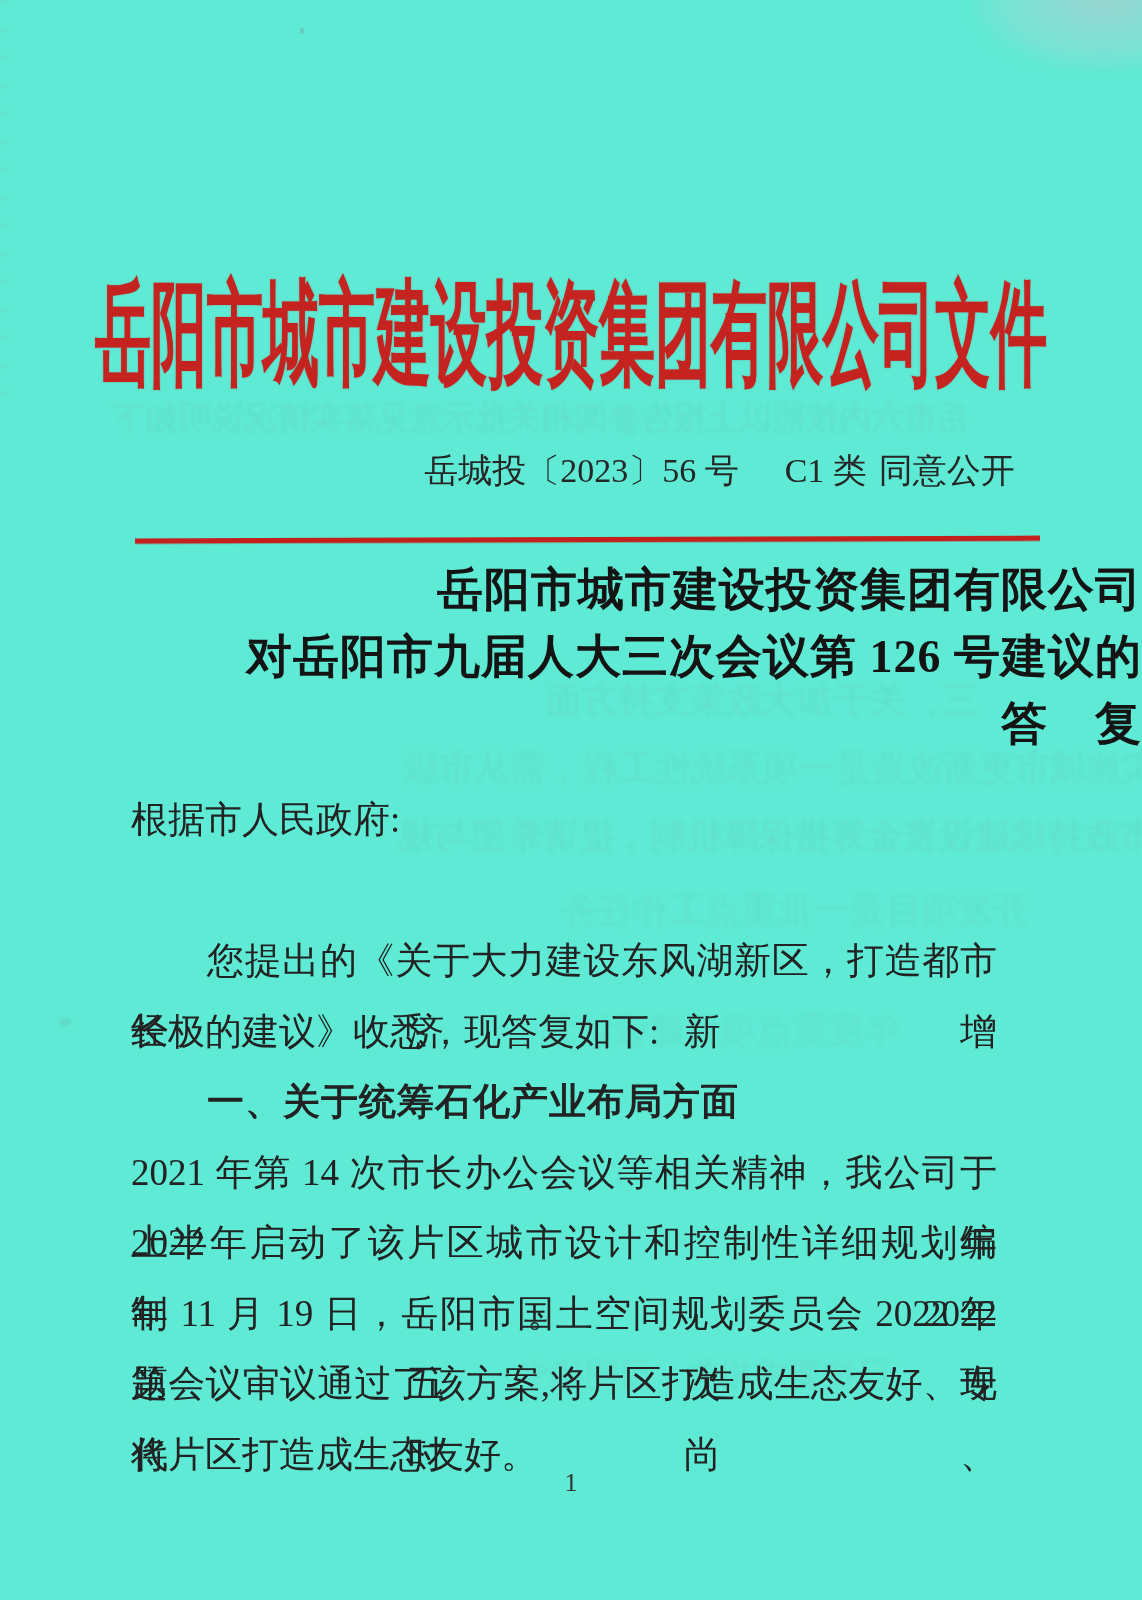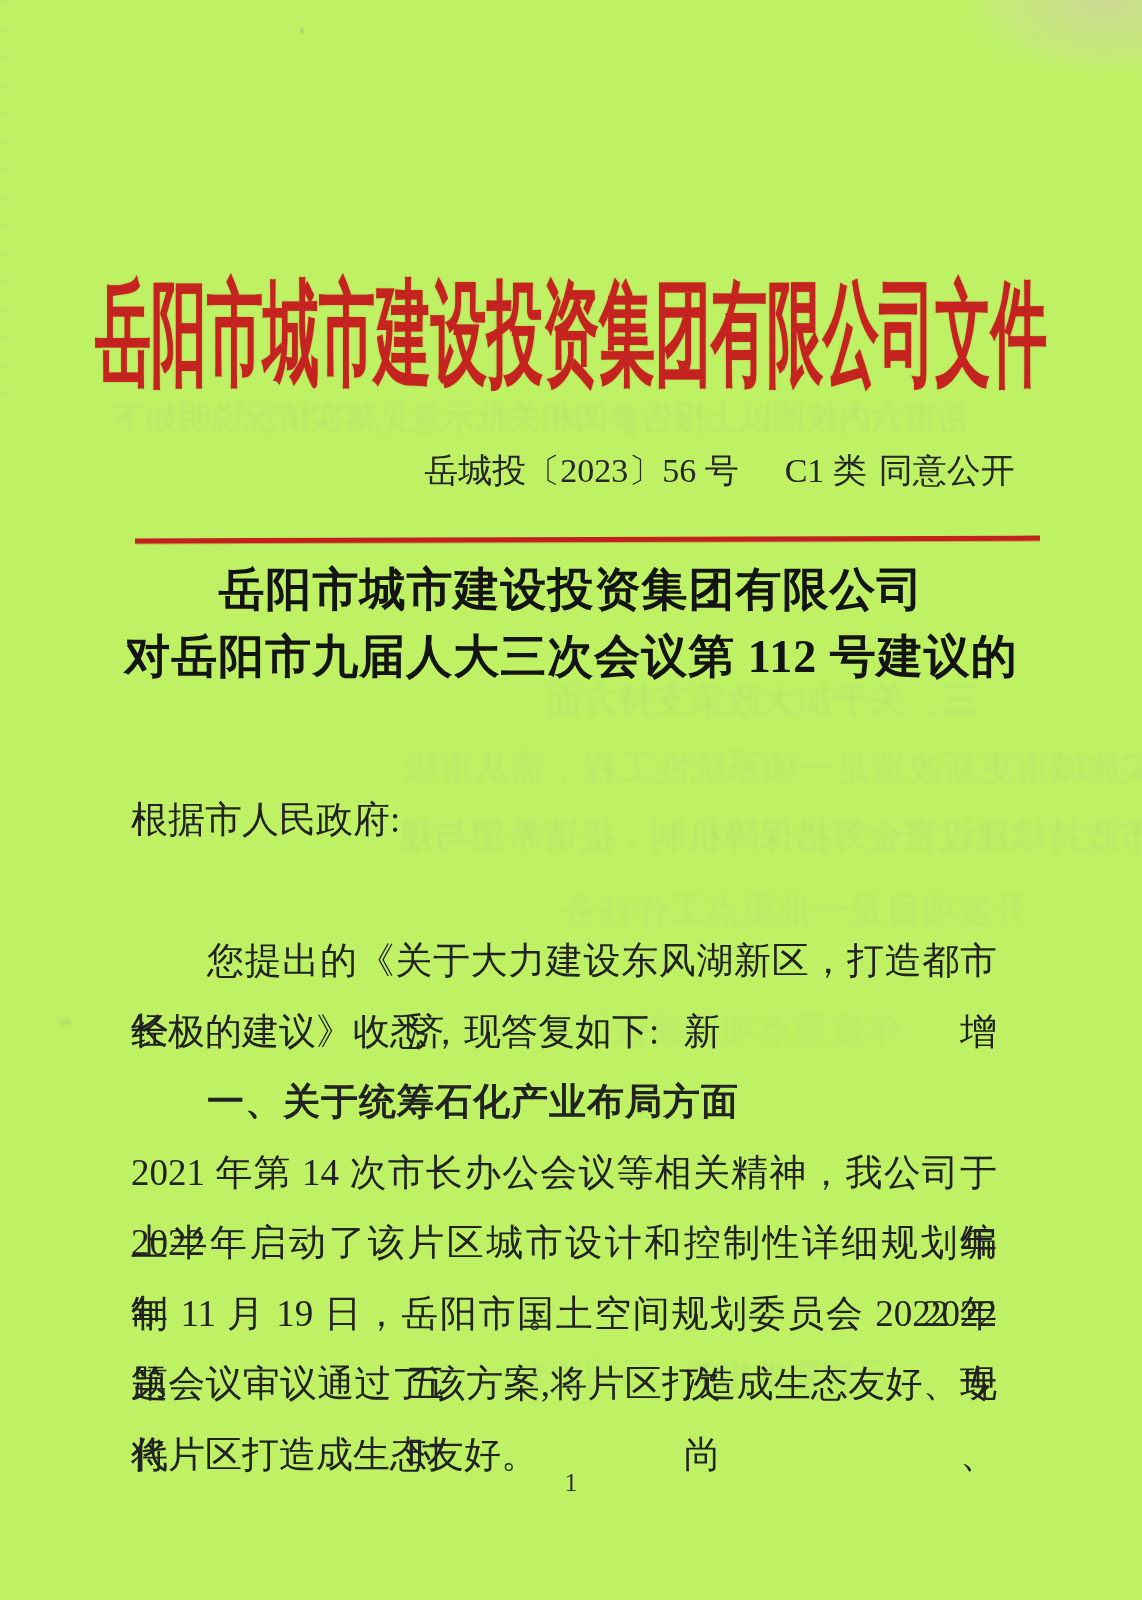--- a/index.html
+++ b/index.html
@@ -4,21 +4,21 @@
 <style>
   html,body{margin:0;padding:0;}
   body{
     background:#e8e8e8;
     font-family:"Liberation Serif","DejaVu Serif",serif;
   }
   .page{
     position:relative;
     width:1142px;height:1600px;
     margin:0 auto;
-    background:#bef264;
+    background:#5eead4;
     overflow:hidden;
     color:#1e1e1e;
   }
   
   .corner-smudge{
     position:absolute;top:-18px;right:-20px;width:190px;height:90px;
     background:radial-gradient(ellipse at 70% 20%, rgba(224,185,205,.45), rgba(230,200,215,.18) 55%, rgba(255,255,255,0) 75%);
     filter:blur(4px);
   }
   .edge-noise{
@@ -52,21 +52,21 @@
   
   .red-line{
     position:absolute;top:537px;left:135px;width:905px;height:5px;
     background:#c3201e;
     transform:rotate(-0.18deg);
     box-shadow:0 1px 0 rgba(195,32,30,.35);
   }
   
   .doc-title{
     position:absolute;top:556px;left:0;width:100%;
-    text-align:center;
+    text-align:right;
     font-weight:700;
     font-size:46px;line-height:67px;
     color:#141414;
     letter-spacing:1px;
   }
   
   .body-block{
     position:absolute;left:131px;top:785px;width:866px;
     font-size:37px;color:#222;
   }
@@ -135,21 +135,22 @@
   <div class="letterhead">岳阳市城市建设投资集团有限公司文件</div>
 
   <div class="docnum-row">
     <span>岳城投〔2023〕56 号</span><span class="gap"></span><span>C1 类</span><span class="gap2"></span><span>同意公开</span>
   </div>
 
   <div class="red-line"></div>
 
   <div class="doc-title">
     <div>岳阳市城市建设投资集团有限公司</div>
-    <div>对岳阳市九届人大三次会议第 112 号建议的</div>
+    <div>对岳阳市九届人大三次会议第 126 号建议的</div>
+    <div>答　复</div>
   </div>
 
   <div class="body-block">
     <div class="bline">根据市人民政府:</div>
     <div class="bline"></div>
     <div class="bline indent fill">您提出的《关于大力建设东风湖新区，打造都市经济新增</div>
     <div class="bline">长极的建议》收悉，现答复如下:</div>
     <div class="bline indent sec-heading">一、关于统筹石化产业布局方面</div>
     <div class="bline fill">2021 年第 14 次市长办公会议等相关精神，我公司于 2022 年</div>
     <div class="bline fill">上半年启动了该片区城市设计和控制性详细规划编制。2022</div>

